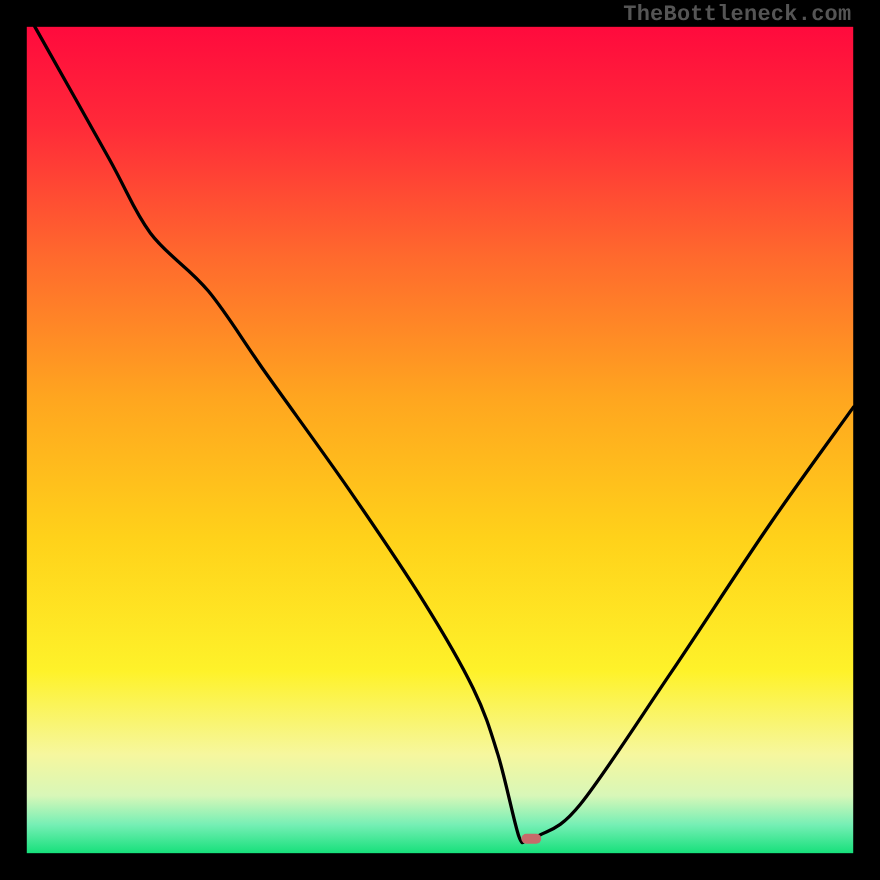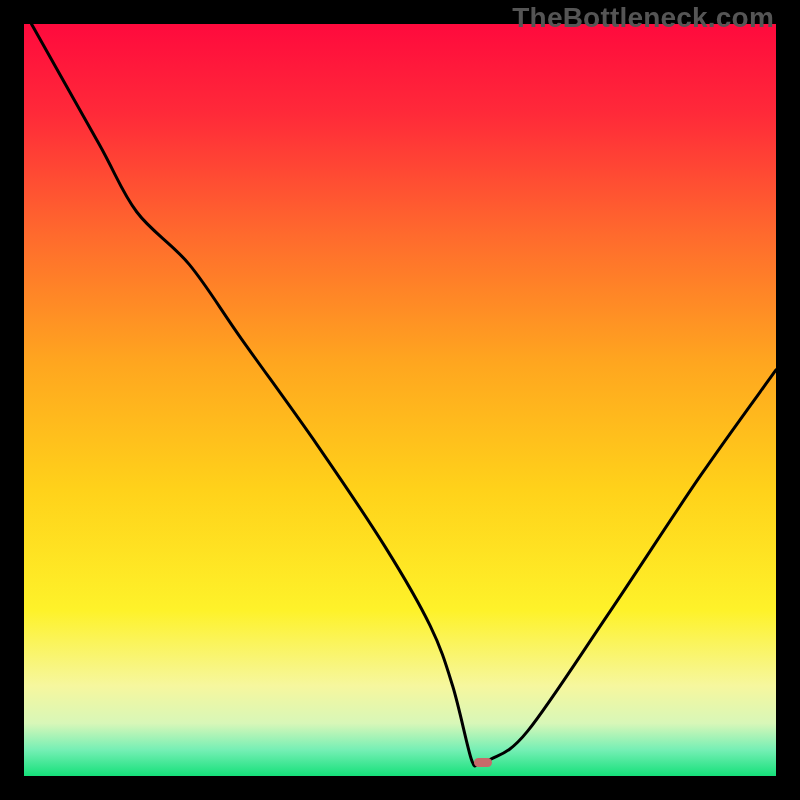--- a/index.html
+++ b/index.html
@@ -30,22 +30,22 @@
     left: 0;
     top: 0;
     width: 100%;
     height: 100%;
   }
   .watermark {
     position: absolute;
     top: 2px;
     right: 26px;
     color: #555;
-    font-family: Liberation Sans, sans-serif;
-    font-size: 28px;
+    font-family: Liberation Mono, monospace;
+    font-size: 20px;
     font-weight: 600;
     letter-spacing: 0.2px;
   }
   .black-border {
     position: absolute;
     background: #000;
   }
   
   .border-top    { left:0; top:0; width:800px; height:24px; }
   .border-bottom { left:0; bottom:0; width:800px; height:24px; }

